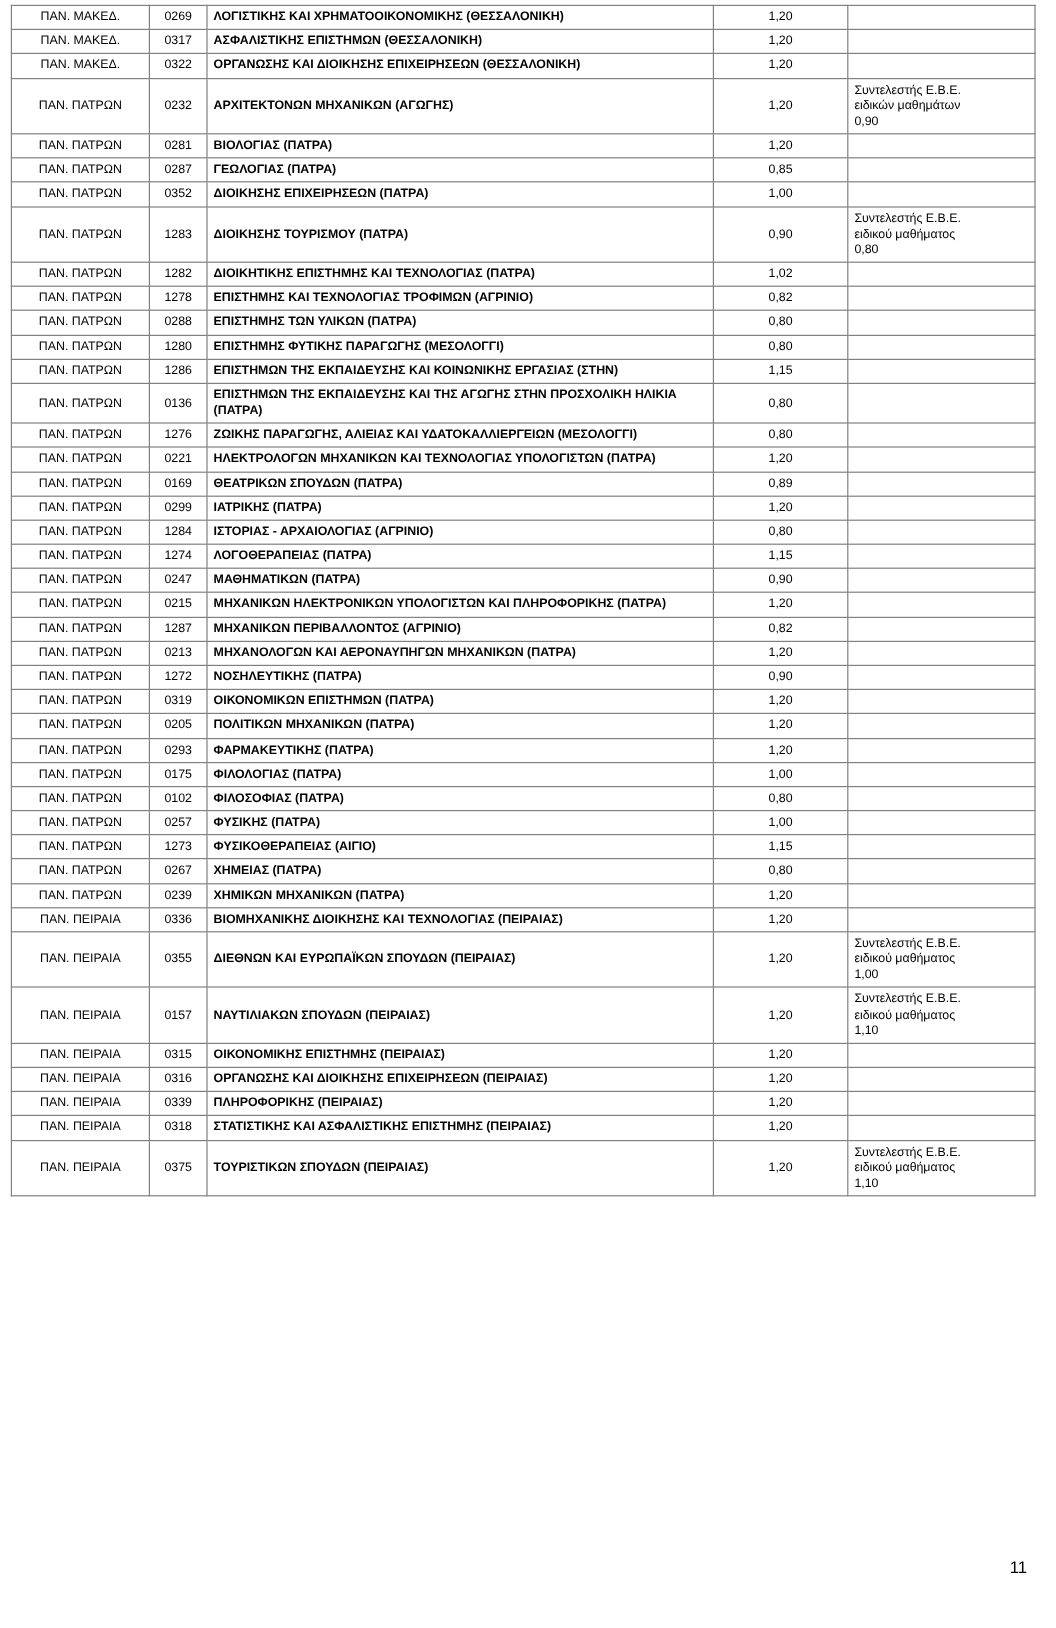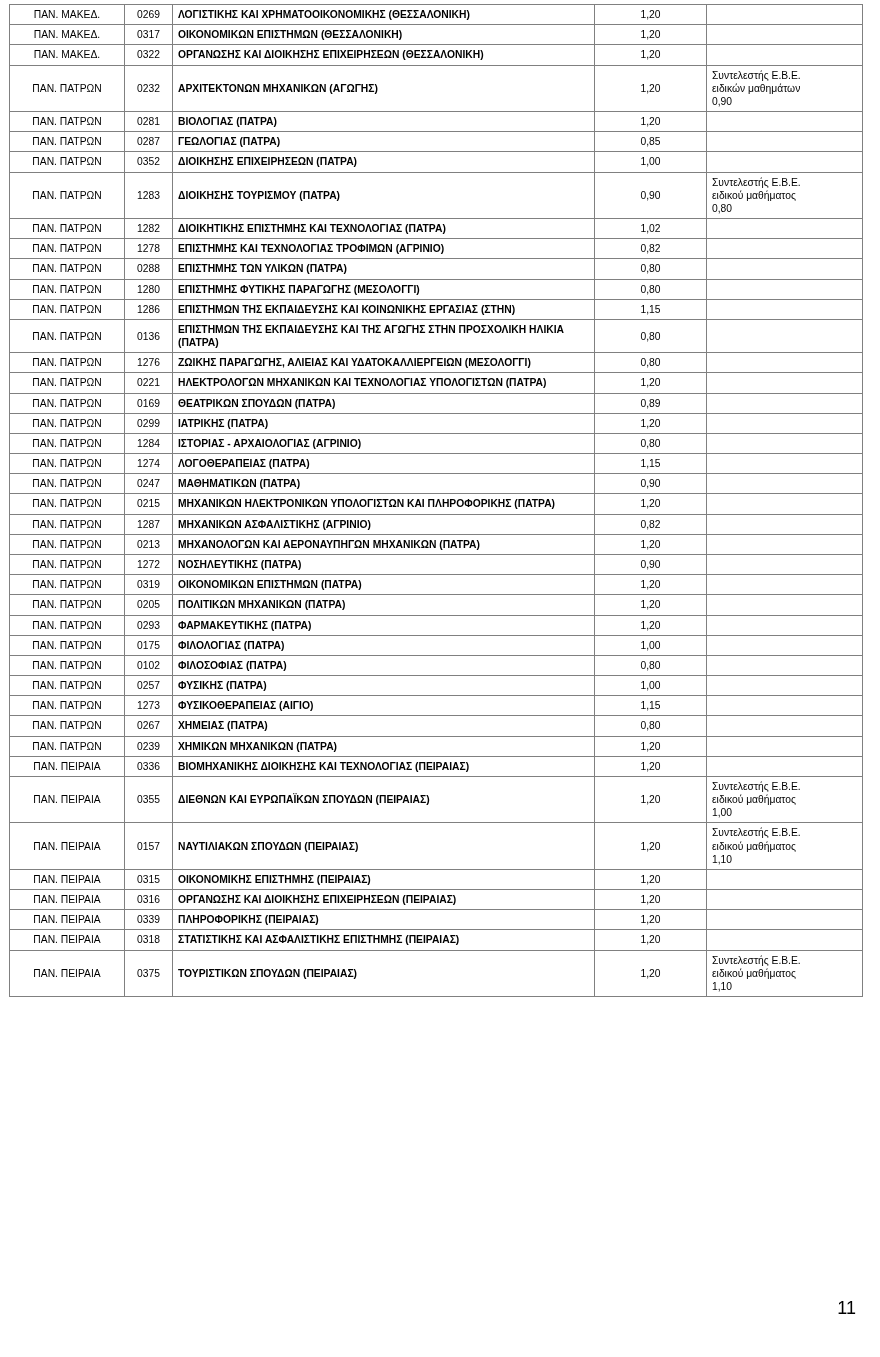--- a/index.html
+++ b/index.html
@@ -65,21 +65,21 @@
     font-size: 10.3px;
     line-height: 1.42;
     padding: 4px 6px;
   }
   td.note .note-line { display: block; }
 
   .page-number {
     position: absolute;
     right: 24px;
     top: 1298px;
-    font-size: 18px;
+    font-size: 14px;
     font-family: "Liberation Sans", sans-serif;
     color: #000000;
   }
 </style>
 </head>
 <body>
 
 <div class="page">
 
   <table class="grade-table">
@@ -94,21 +94,21 @@
         <tr>
           <td class="inst">ΠΑΝ. ΜΑΚΕΔ.</td>
           <td class="code">0269</td>
           <td class="dept">ΛΟΓΙΣΤΙΚΗΣ ΚΑΙ ΧΡΗΜΑΤΟΟΙΚΟΝΟΜΙΚΗΣ (ΘΕΣΣΑΛΟΝΙΚΗ)</td>
           <td class="coef">1,20</td>
           <td class="note"></td>
         </tr>
         <tr>
           <td class="inst">ΠΑΝ. ΜΑΚΕΔ.</td>
           <td class="code">0317</td>
-          <td class="dept">ΟΙΚΟΝΟΜΙΚΩΝ ΕΠΙΣΤΗΜΩΝ (ΘΕΣΣΑΛΟΝΙΚΗ)</td>
+          <td class="dept">ΑΣΦΑΛΙΣΤΙΚΗΣ ΕΠΙΣΤΗΜΩΝ (ΘΕΣΣΑΛΟΝΙΚΗ)</td>
           <td class="coef">1,20</td>
           <td class="note"></td>
         </tr>
         <tr>
           <td class="inst">ΠΑΝ. ΜΑΚΕΔ.</td>
           <td class="code">0322</td>
           <td class="dept">ΟΡΓΑΝΩΣΗΣ ΚΑΙ ΔΙΟΙΚΗΣΗΣ ΕΠΙΧΕΙΡΗΣΕΩΝ (ΘΕΣΣΑΛΟΝΙΚΗ)</td>
           <td class="coef">1,20</td>
           <td class="note"></td>
         </tr>
@@ -249,21 +249,21 @@
         <tr>
           <td class="inst">ΠΑΝ. ΠΑΤΡΩΝ</td>
           <td class="code">0215</td>
           <td class="dept">ΜΗΧΑΝΙΚΩΝ ΗΛΕΚΤΡΟΝΙΚΩΝ ΥΠΟΛΟΓΙΣΤΩΝ ΚΑΙ ΠΛΗΡΟΦΟΡΙΚΗΣ (ΠΑΤΡΑ)</td>
           <td class="coef">1,20</td>
           <td class="note"></td>
         </tr>
         <tr>
           <td class="inst">ΠΑΝ. ΠΑΤΡΩΝ</td>
           <td class="code">1287</td>
-          <td class="dept">ΜΗΧΑΝΙΚΩΝ ΑΣΦΑΛΙΣΤΙΚΗΣ (ΑΓΡΙΝΙΟ)</td>
+          <td class="dept">ΜΗΧΑΝΙΚΩΝ ΠΕΡΙΒΑΛΛΟΝΤΟΣ (ΑΓΡΙΝΙΟ)</td>
           <td class="coef">0,82</td>
           <td class="note"></td>
         </tr>
         <tr>
           <td class="inst">ΠΑΝ. ΠΑΤΡΩΝ</td>
           <td class="code">0213</td>
           <td class="dept">ΜΗΧΑΝΟΛΟΓΩΝ ΚΑΙ ΑΕΡΟΝΑΥΠΗΓΩΝ ΜΗΧΑΝΙΚΩΝ (ΠΑΤΡΑ)</td>
           <td class="coef">1,20</td>
           <td class="note"></td>
         </tr>

